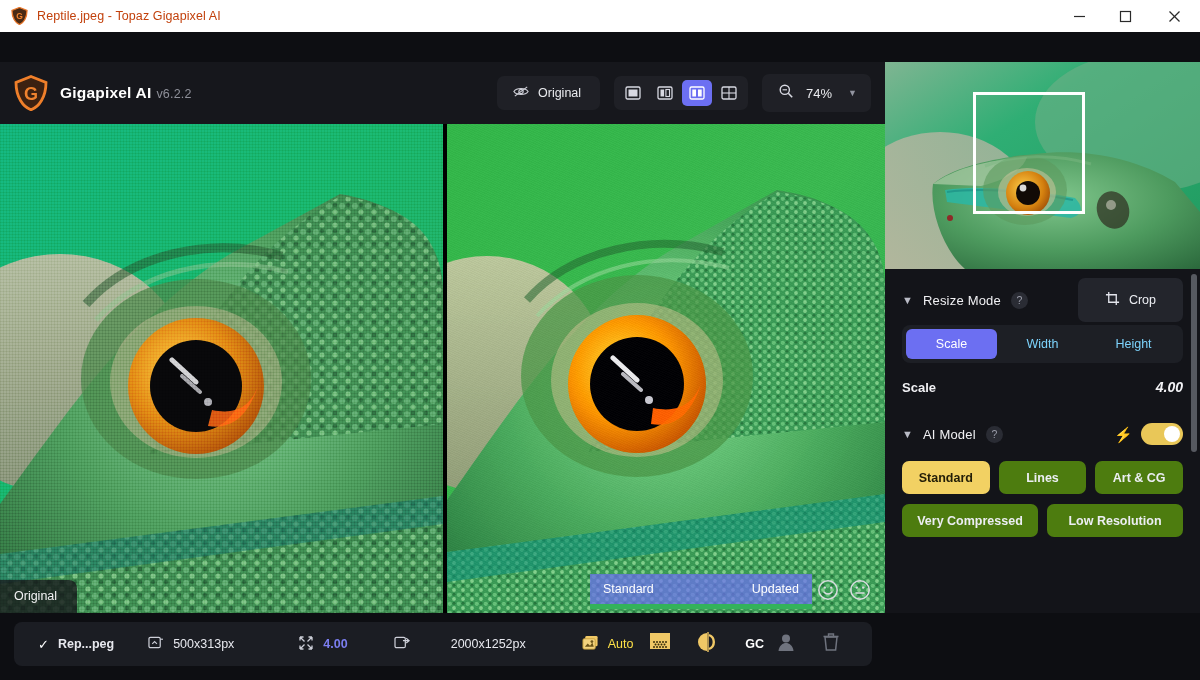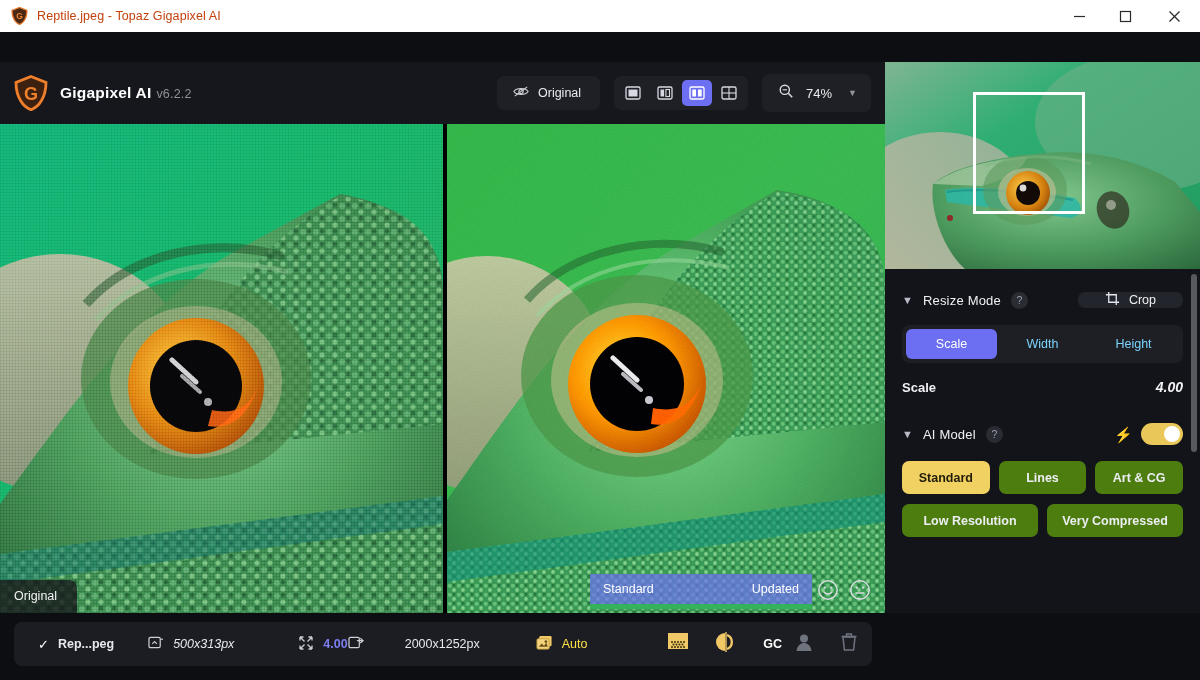--- a/index.html
+++ b/index.html
@@ -114,21 +114,21 @@
 
   .panel-body { position: relative; padding: 14px 17px 0 17px; }
   .section-head { display: flex; align-items: center; height: 34px; gap: 10px; }
   .chev { color: #b9bbc6; font-size: 11px; display:inline-block; }
   .sec-title { font-size: 13px; color: #f0f0f3; font-weight: normal; letter-spacing: .2px; }
   .help-dot {
     width: 17px; height: 17px; border-radius: 50%; background: #2a2c34; color: #9b9daa;
     font-size: 10.5px; display: flex; align-items: center; justify-content: center;
   }
   .crop-btn {
-    margin-left: auto; background: #23252c; border-radius: 7px; height: 16px;
+    margin-left: auto; background: #23252c; border-radius: 7px; height: 44px;
     display: flex; align-items: center; gap: 9px; padding: 0 27px;
     color: #eceef3; font-size: 12.5px;
   }
   .seg {
     margin-top: 8px; display: flex; background: #1d1f25; border-radius: 8px; padding: 4px; height: 38px;
   }
   .seg-item {
     flex: 1; display: flex; align-items: center; justify-content: center;
     font-size: 12.5px; color: #7dd3fc; border-radius: 6px;
   }
@@ -176,21 +176,21 @@
   }
   .filestrip {
     position: absolute; left: 14px; top: 9px; width: 858px; height: 44px;
     background: #1b1d23; border-radius: 8px; display: flex; align-items: center;
   }
   .fs-item { display: flex; align-items: center; gap: 9px; color: #e7e8ee; font-size: 12.5px; }
   .check { color: #ffffff; font-size: 13px; }
   .fname { font-weight: bold; }
   .fs-scale { color: #7b7ef0; font-weight: bold; }
   .fs-auto { color: #fde047; }
-  .fs-right { margin-left: auto; display: flex; align-items: center; gap: 26px; padding-right: 14px; justify-content: flex-end; }
+  .fs-right { margin-left: auto; display: flex; align-items: center; gap: 26px; padding-right: 32px; justify-content: flex-end; }
   .gc-text { color: #ffffff; font-size: 12.5px; font-weight: bold; }
 </style>
 </head>
 <body>
 
 <div class="app">
 
   <div class="titlebar">
     <div class="titlebar-left">
       <span class="tb-logo">
@@ -519,37 +519,37 @@
             </span>
         </span>
       </div>
 
       <div class="model-row">
         <div class="model-btn active">Standard</div>
         <div class="model-btn">Lines</div>
         <div class="model-btn">Art &amp; CG</div>
       </div>
       <div class="model-row wide">
+        <div class="model-btn">Very Compressed</div>
         <div class="model-btn">Low Resolution</div>
-        <div class="model-btn">Very Compressed</div>
       </div>
     </div>
 
     <div class="vscroll"></div>
   </div>
 
   <div class="bottombar">
     <div class="filestrip">
 
       <div class="fs-item" style="padding-left:24px;">
         <span class="check">✓</span>
         <span class="fname">Rep...peg</span>
       </div>
 
-      <div class="fs-item" style="margin-left:34px;font-style:italic;">
+      <div class="fs-item" style="margin-left:34px;">
         <span>
           <svg width="16" height="15" viewBox="0 0 17 16">
               <rect x="1" y="2.5" width="12" height="11" rx="1.6" fill="none" stroke="#cdcfd8" stroke-width="1.3"></rect>
               <path d="M4.5 9.5 L7 7 L9.5 9.5" fill="none" stroke="#cdcfd8" stroke-width="1.2"></path>
               <path d="M13 4.5 L16 4.5" stroke="#cdcfd8" stroke-width="1.2"></path>
             </svg>
         </span>
         <span>500x313px</span>
       </div>
 
@@ -558,21 +558,21 @@
           <svg width="16" height="16" viewBox="0 0 16 16">
               <path d="M2 2 L6.5 6.5 M2 2 V5.5 M2 2 H5.5" fill="none" stroke="#cdcfd8" stroke-width="1.3"></path>
               <path d="M14 14 L9.5 9.5 M14 14 V10.5 M14 14 H10.5" fill="none" stroke="#cdcfd8" stroke-width="1.3"></path>
               <path d="M14 2 L9.5 6.5 M14 2 V5.5 M14 2 H10.5" fill="none" stroke="#cdcfd8" stroke-width="1.3"></path>
               <path d="M2 14 L6.5 9.5 M2 14 V10.5 M2 14 H5.5" fill="none" stroke="#cdcfd8" stroke-width="1.3"></path>
             </svg>
         </span>
         <span class="fs-scale">4.00</span>
       </div>
 
-      <div class="fs-item" style="gap:40px;">
+      <div class="fs-item" style="margin-left:46px;gap:40px;">
         <span>
           <svg width="17" height="15" viewBox="0 0 18 16">
               <rect x="1" y="2.5" width="11" height="11" rx="1.6" fill="none" stroke="#cdcfd8" stroke-width="1.3"></rect>
               <path d="M9.5 6 H16 M13 3.5 L16 6 L13 8.5" fill="none" stroke="#cdcfd8" stroke-width="1.3"></path>
             </svg>
         </span>
         <span>2000x1252px</span>
       </div>
 
       <div class="fs-item" style="margin-left:56px;">

